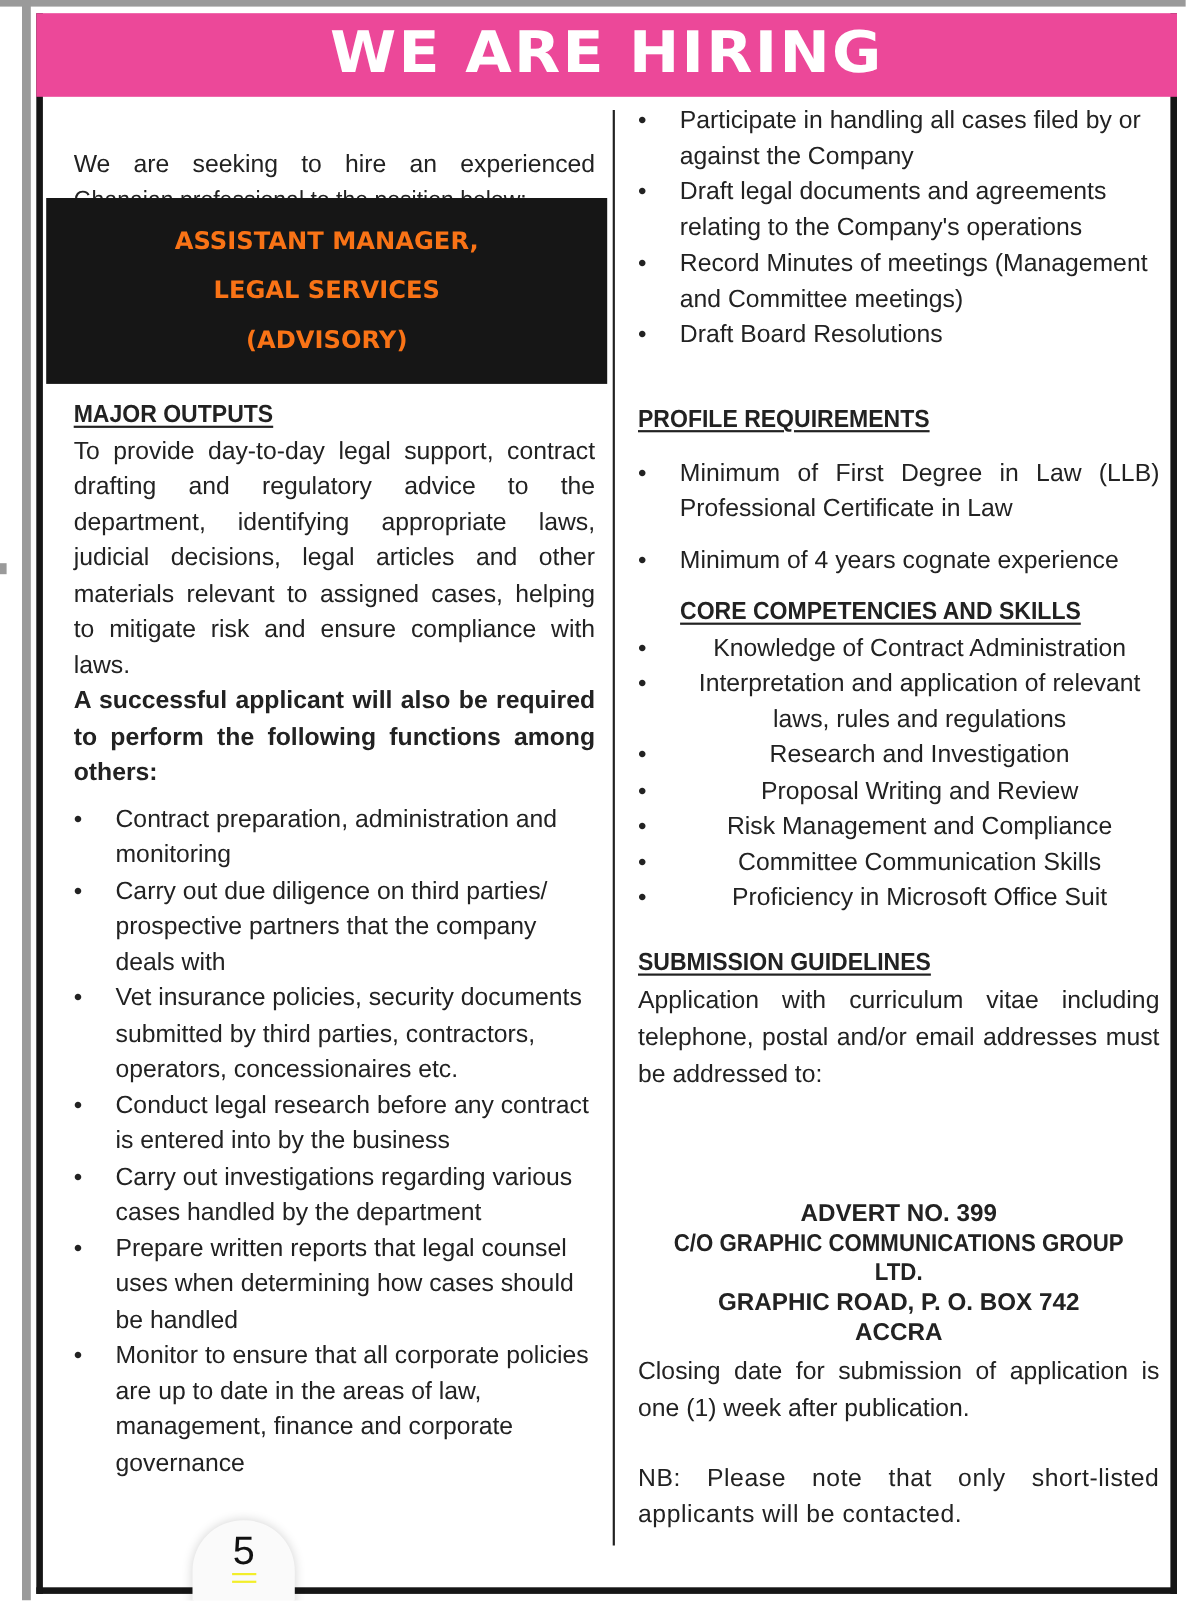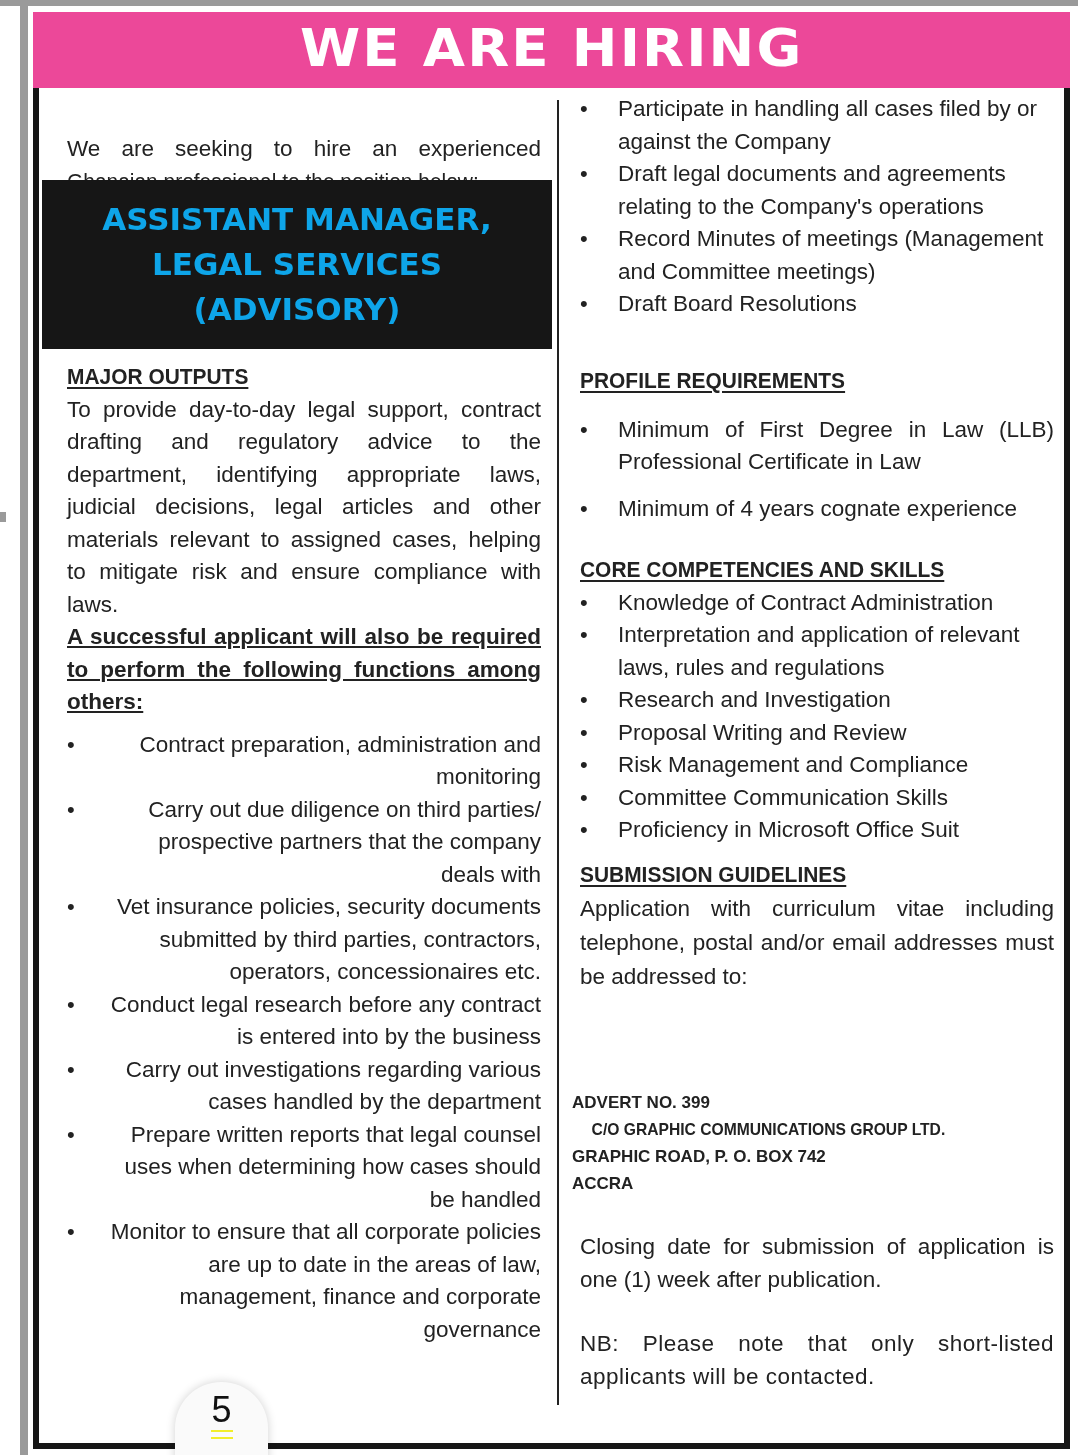--- a/index.html
+++ b/index.html
@@ -28,29 +28,29 @@
   .col-left { left:67px; width:474px; }
   .col-right { left:580px; width:474px; }
   .divider { position:absolute; left:557px; top:100px; width:2px; height:1305px; background:#222; }
   .just { text-align:justify; text-align-last:justify; }
   .last-line-left { text-align:justify; text-align-last:left; }
   .job-box {
     position:absolute; left:42px; top:180px; width:510px; height:169px; background:#161616;
     display:flex; flex-direction:column; align-items:center; justify-content:center;
   }
   .job-line {
-    color:#0ea5e9; font-family:"DejaVu Sans", sans-serif; font-weight:bold;
-    font-size:31px; line-height:45px; text-align:center;
+    color:#f97316; font-family:"DejaVu Sans", sans-serif; font-weight:bold;
+    font-size:22px; line-height:45px; text-align:center;
   }
   .sec-head { font-weight:bold; text-decoration:underline; text-underline-offset:3px; font-size:22.5px; transform:scaleX(0.93); transform-origin:left; white-space:nowrap; }
   ul.bul { list-style:none; margin:0; padding:0; }
   ul.bul li { position:relative; padding-left:38px; }
   ul.bul li::before { content:"•"; position:absolute; left:0; top:0; font-size:22px; }
-  .bold-para { font-weight:bold;text-decoration:underline; }
-  .address { font-weight:bold; font-size:17px; line-height:27px; }
+  .bold-para { font-weight:bold; }
+  .address { text-align:center; font-weight:bold; font-size:22px; line-height:27px; }
   .page-badge {
     position:absolute; left:175px; top:1382px; width:93px; height:90px;
     background:#fafafa; border-radius:46px 46px 0 0;
     box-shadow:0 0 10px rgba(0,0,0,0.18);
     display:flex; align-items:flex-start; justify-content:center;
   }
   .page-num { margin-top:8px; font-size:36px; line-height:40px; color:#111; font-weight:normal; position:relative; }
   .page-underline { position:absolute; left:50%; transform:translateX(-50%); width:22px; height:2px; background:#f2ee2a; }
 </style>
 </head>
@@ -79,21 +79,21 @@
   <div class="job-line">(ADVISORY)</div>
 </div>
 
 <div class="col col-left" style="top:361px;">
   <div class="sec-head">MAJOR OUTPUTS</div>
   <div class="last-line-left">To provide day-to-day legal support, contract drafting and regulatory advice to the department, identifying appropriate laws, judicial decisions, legal articles and other materials relevant to assigned cases, helping to mitigate risk and ensure compliance with laws.</div>
 </div>
 
 <div class="col col-left" style="top:621px;">
   <div class="bold-para last-line-left">A successful applicant will also be required to perform the following functions among others:</div>
-  <ul class="bul" style="margin-top:10px;text-align:right;">
+  <ul class="bul" style="margin-top:10px;">
     <li>Contract preparation, administration and monitoring</li>
     <li>Carry out due diligence on third parties/ prospective partners that the company deals with</li>
     <li>Vet insurance policies, security documents submitted by third parties, contractors, operators, concessionaires etc.</li>
     <li>Conduct legal research before any contract is entered into by the business</li>
     <li>Carry out investigations regarding various cases handled by the department</li>
     <li>Prepare written reports that legal counsel uses when determining how cases should be handled</li>
     <li>Monitor to ensure that all corporate policies are up to date in the areas of law, management, finance and corporate governance</li>
   </ul>
 </div>
 
@@ -107,21 +107,21 @@
 </div>
 
 <div class="col col-right" style="top:365px;">
   <div class="sec-head">PROFILE REQUIREMENTS</div>
   <ul class="bul" style="margin-top:16px;">
     <li class="last-line-left">Minimum of First Degree in Law (LLB) Professional Certificate in Law</li>
     <li style="margin-top:14px;">Minimum of 4 years cognate experience</li>
   </ul>
 </div>
 
-<div class="col col-right" style="top:554px;">
+<div class="col col-right" style="top:540px;text-align:center;">
   <div class="sec-head">CORE COMPETENCIES AND SKILLS</div>
   <ul class="bul">
     <li>Knowledge of Contract Administration</li>
     <li>Interpretation and application of relevant laws, rules and regulations</li>
     <li>Research and Investigation</li>
     <li>Proposal Writing and Review</li>
     <li>Risk Management and Compliance</li>
     <li>Committee Communication Skills</li>
     <li>Proficiency in Microsoft Office Suit</li>
   </ul>

